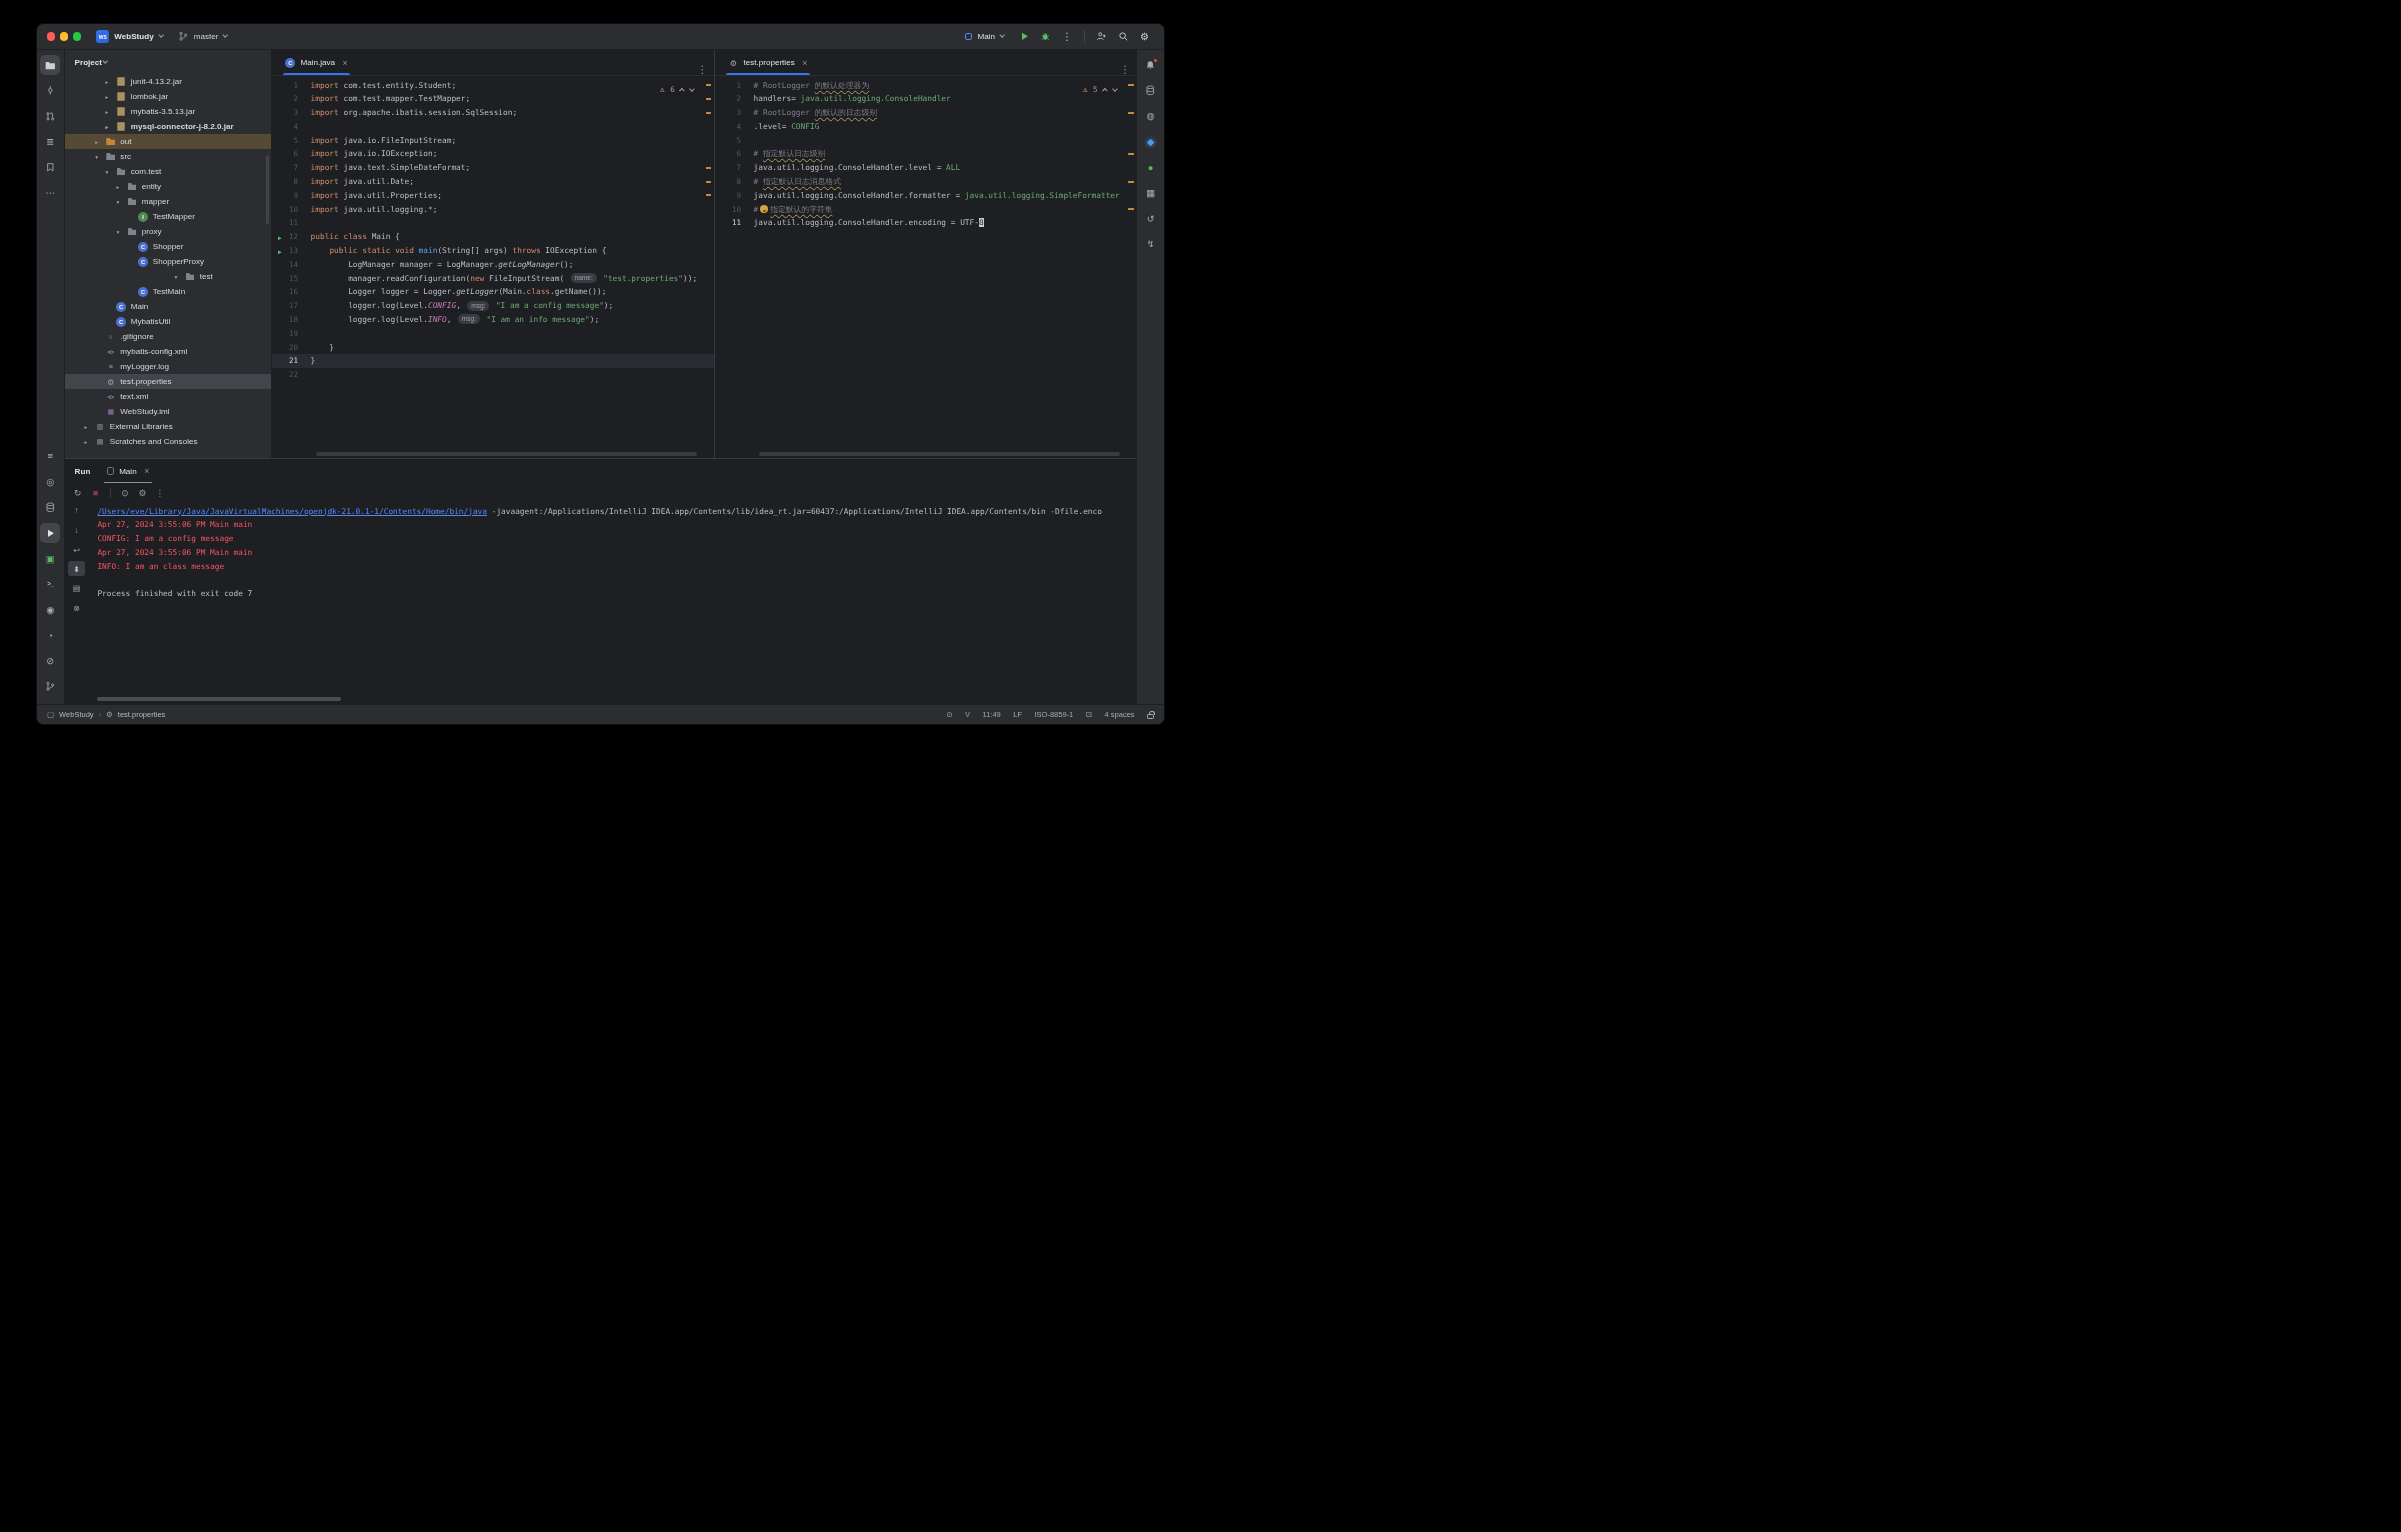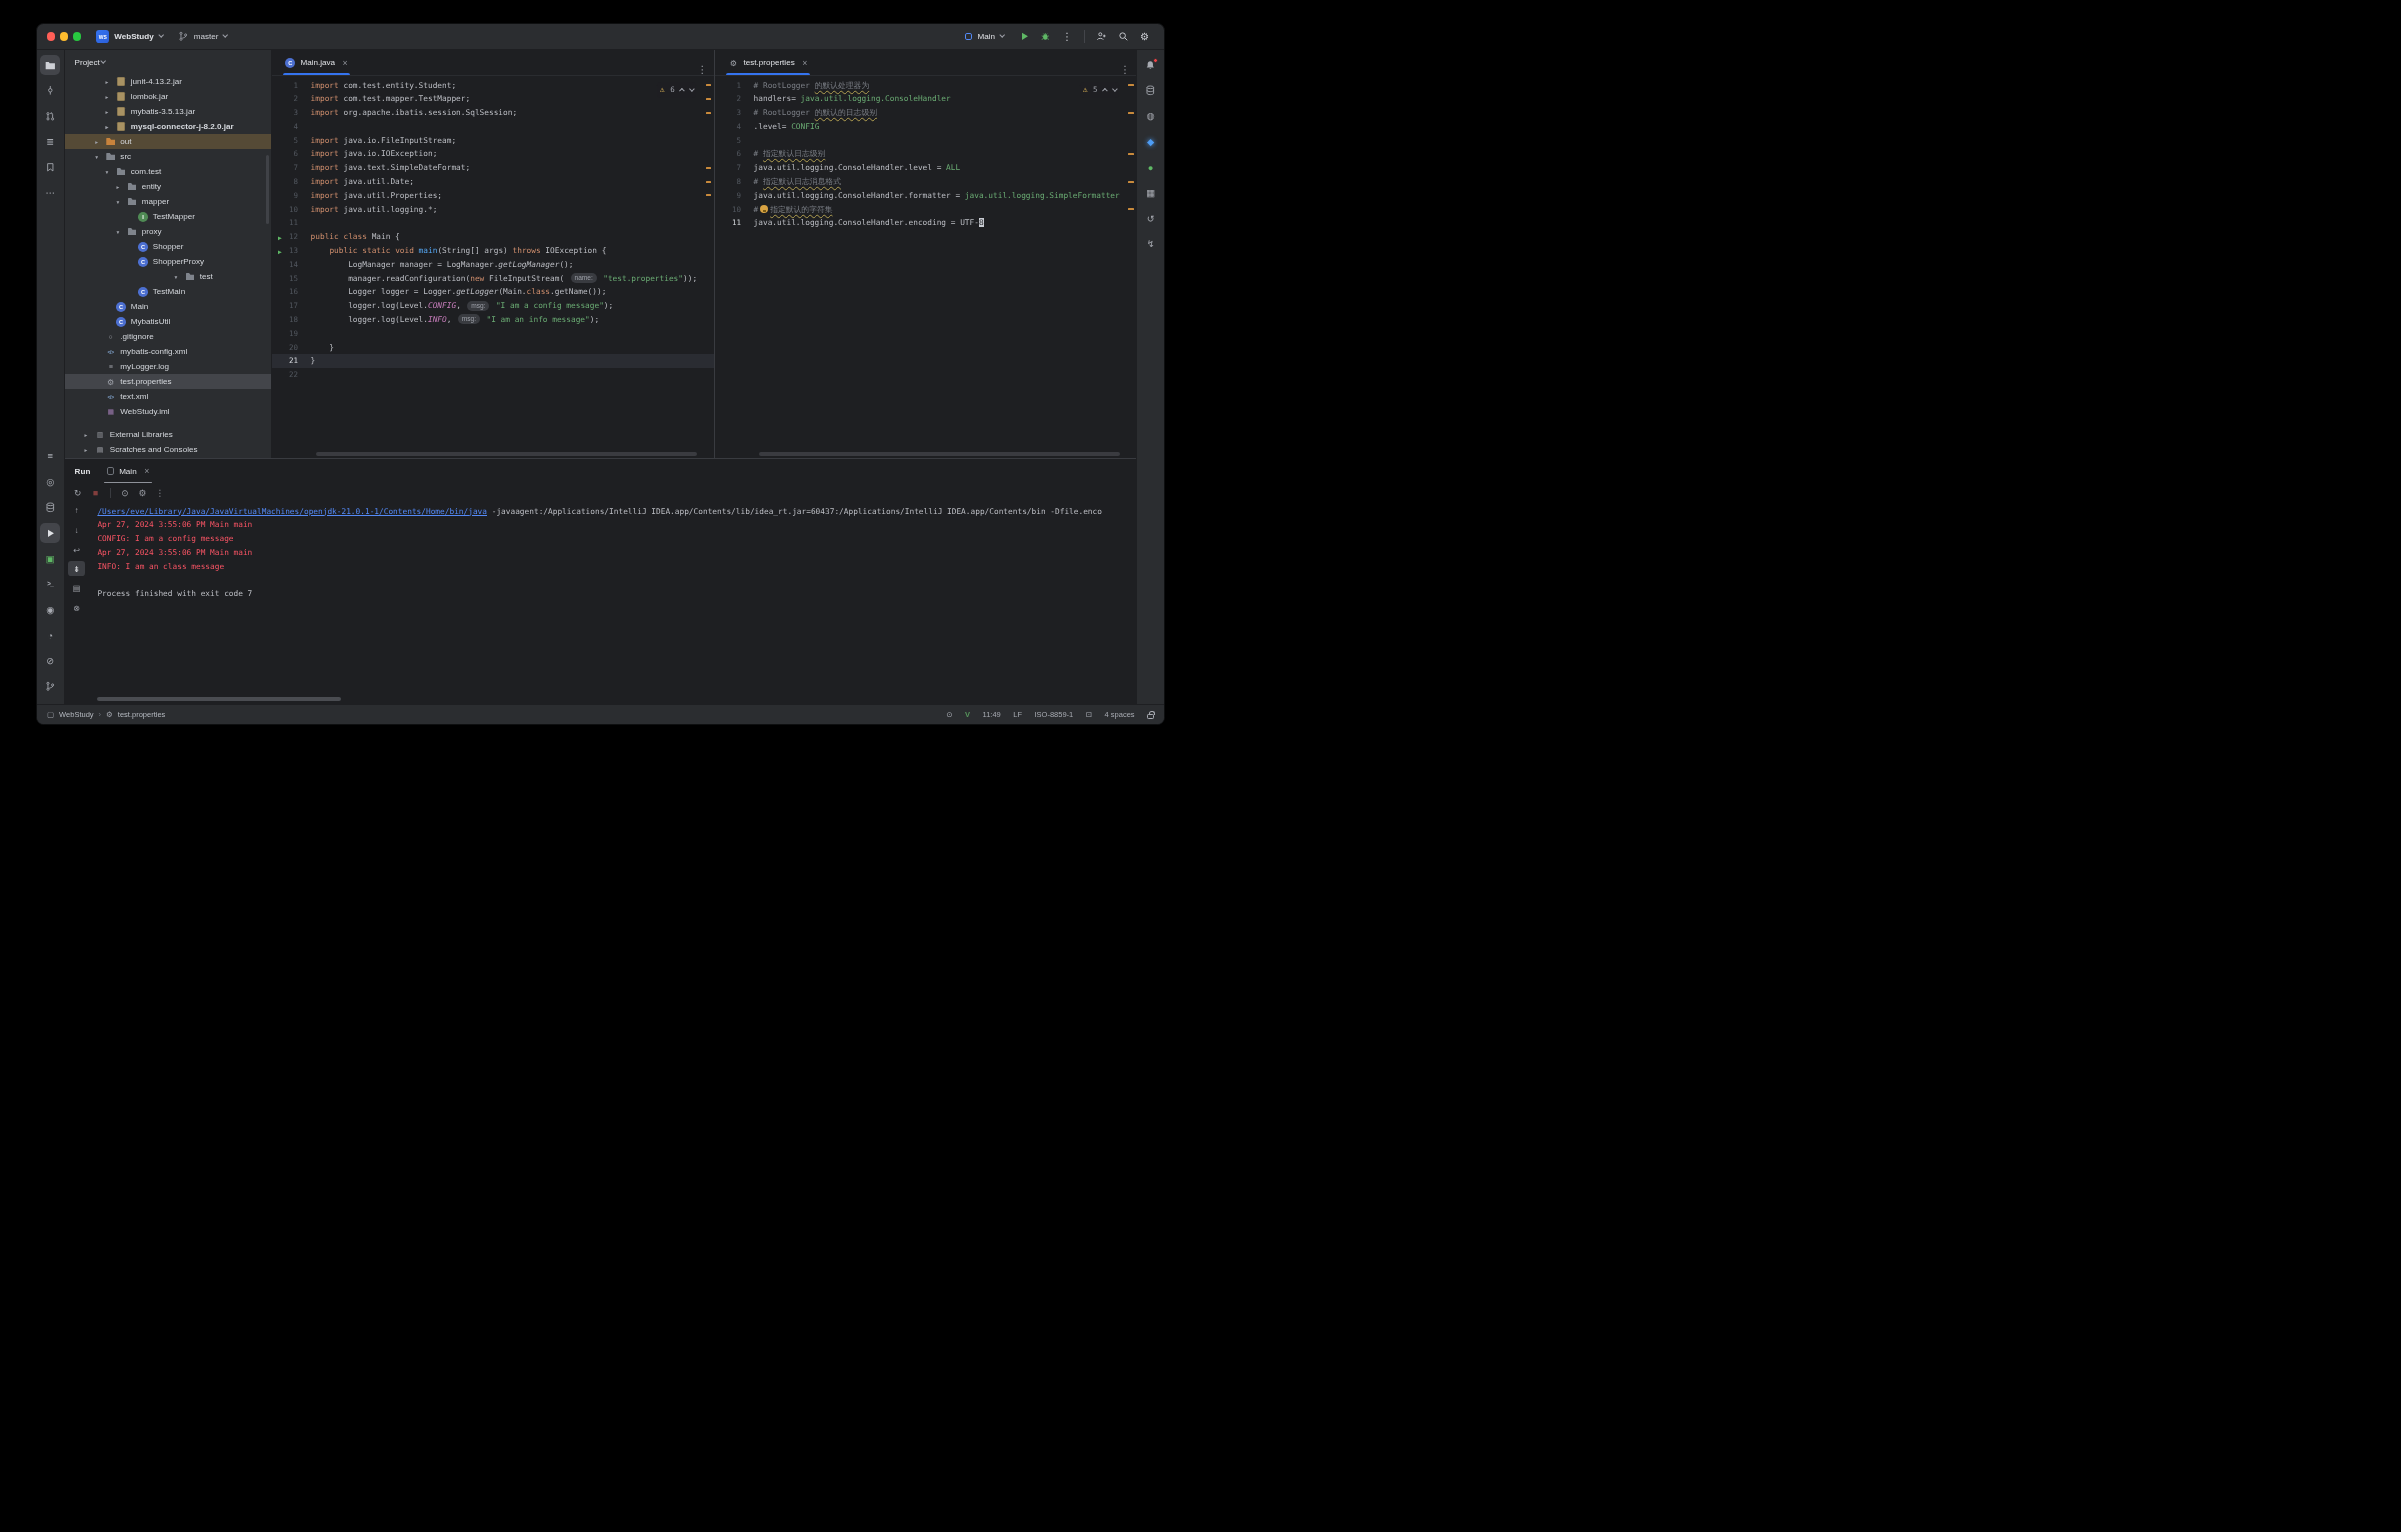--- a/index.html
+++ b/index.html
@@ -33,21 +33,21 @@
 .stripe .spacer{flex:1}
 .sbtn{width:20px;height:20px;border-radius:5px;display:flex;align-items:center;justify-content:center;color:#A8ABB2;position:relative}
 .sbtn.active{background:#43454A;color:#DFE1E5}
 .sbtn .glyph{font-size:9.4px;line-height:1}
 .sbtn svg{width:10.6px;height:10.6px}
 .badge-dot{position:absolute;top:2.5px;right:3.1px;width:5px;height:5px;border-radius:50%;background:#ED4245;border:0.9px solid #2B2D30}
 .center{flex:1;display:flex;flex-direction:column;min-width:0}
 .top-row{flex:1;display:flex;min-height:0}
 
 .project-panel{flex:0 0 207px;display:flex;flex-direction:column;background:#2B2D30;border-right:0.6px solid #1E1F22;min-width:0}
-.panel-header{flex:0 0 24px;display:flex;align-items:center;gap:1px;padding:0 10px;color:#DFE1E5;font-size:8.1px;font-weight:400}
+.panel-header{flex:0 0 24px;display:flex;align-items:center;gap:1px;padding:0 10px;color:#DFE1E5;font-size:8.1px;font-weight:700}
 .tree{flex:1;position:relative;overflow:hidden;font-size:8.1px}
 .trow{height:15px;display:flex;align-items:center;gap:4.4px;white-space:nowrap}
 .trow.selected{background:#43454A}
 .trow.marked{background:#554A36}
 .tchev{flex:0 0 8.8px;text-align:center;color:#9DA0A8;font-size:5.6px}
 .tlabel{color:#D5D8DD}
 .ti{flex:0 0 10.6px;width:10.6px;height:10.6px;display:flex;align-items:center;justify-content:center;font-weight:700;position:relative}
 .ti .fold{width:8.8px;height:6.9px;background:#7F848C;clip-path:polygon(0 0,40% 0,55% 25%,100% 25%,100% 100%,0 100%);border-radius:0.6px}
 .ti.folder-excluded .fold{background:#C8833C}
 .ti.jar::before{content:"";width:7.5px;height:8.8px;background:#A89263;border-radius:1.3px;box-shadow:inset 0 0 0 0.6px rgba(0,0,0,.3)}
@@ -410,21 +410,21 @@
                 <div class="trow" style="padding-left: 27.6px;">
                   <span class="tchev"></span>
                   <span class="ti xml-file">&lt;/&gt;</span>
                   <span class="tlabel">text.xml</span>
                 </div>
                 <div class="trow" style="padding-left: 27.6px;">
                   <span class="tchev"></span>
                   <span class="ti module-file">▦</span>
                   <span class="tlabel">WebStudy.iml</span>
                 </div>
-                <div class="trow" style="padding-left: 17px; margin-top: 8px;">
+                <div class="trow" style="padding-left: 17px;">
                   <span class="tchev">▸</span>
                   <span class="ti library">▥</span>
                   <span class="tlabel">External Libraries</span>
                 </div>
                 <div class="trow" style="padding-left: 17px;">
                   <span class="tchev">▸</span>
                   <span class="ti scratches">▤</span>
                   <span class="tlabel">Scratches and Consoles</span>
                 </div>
               </div>

